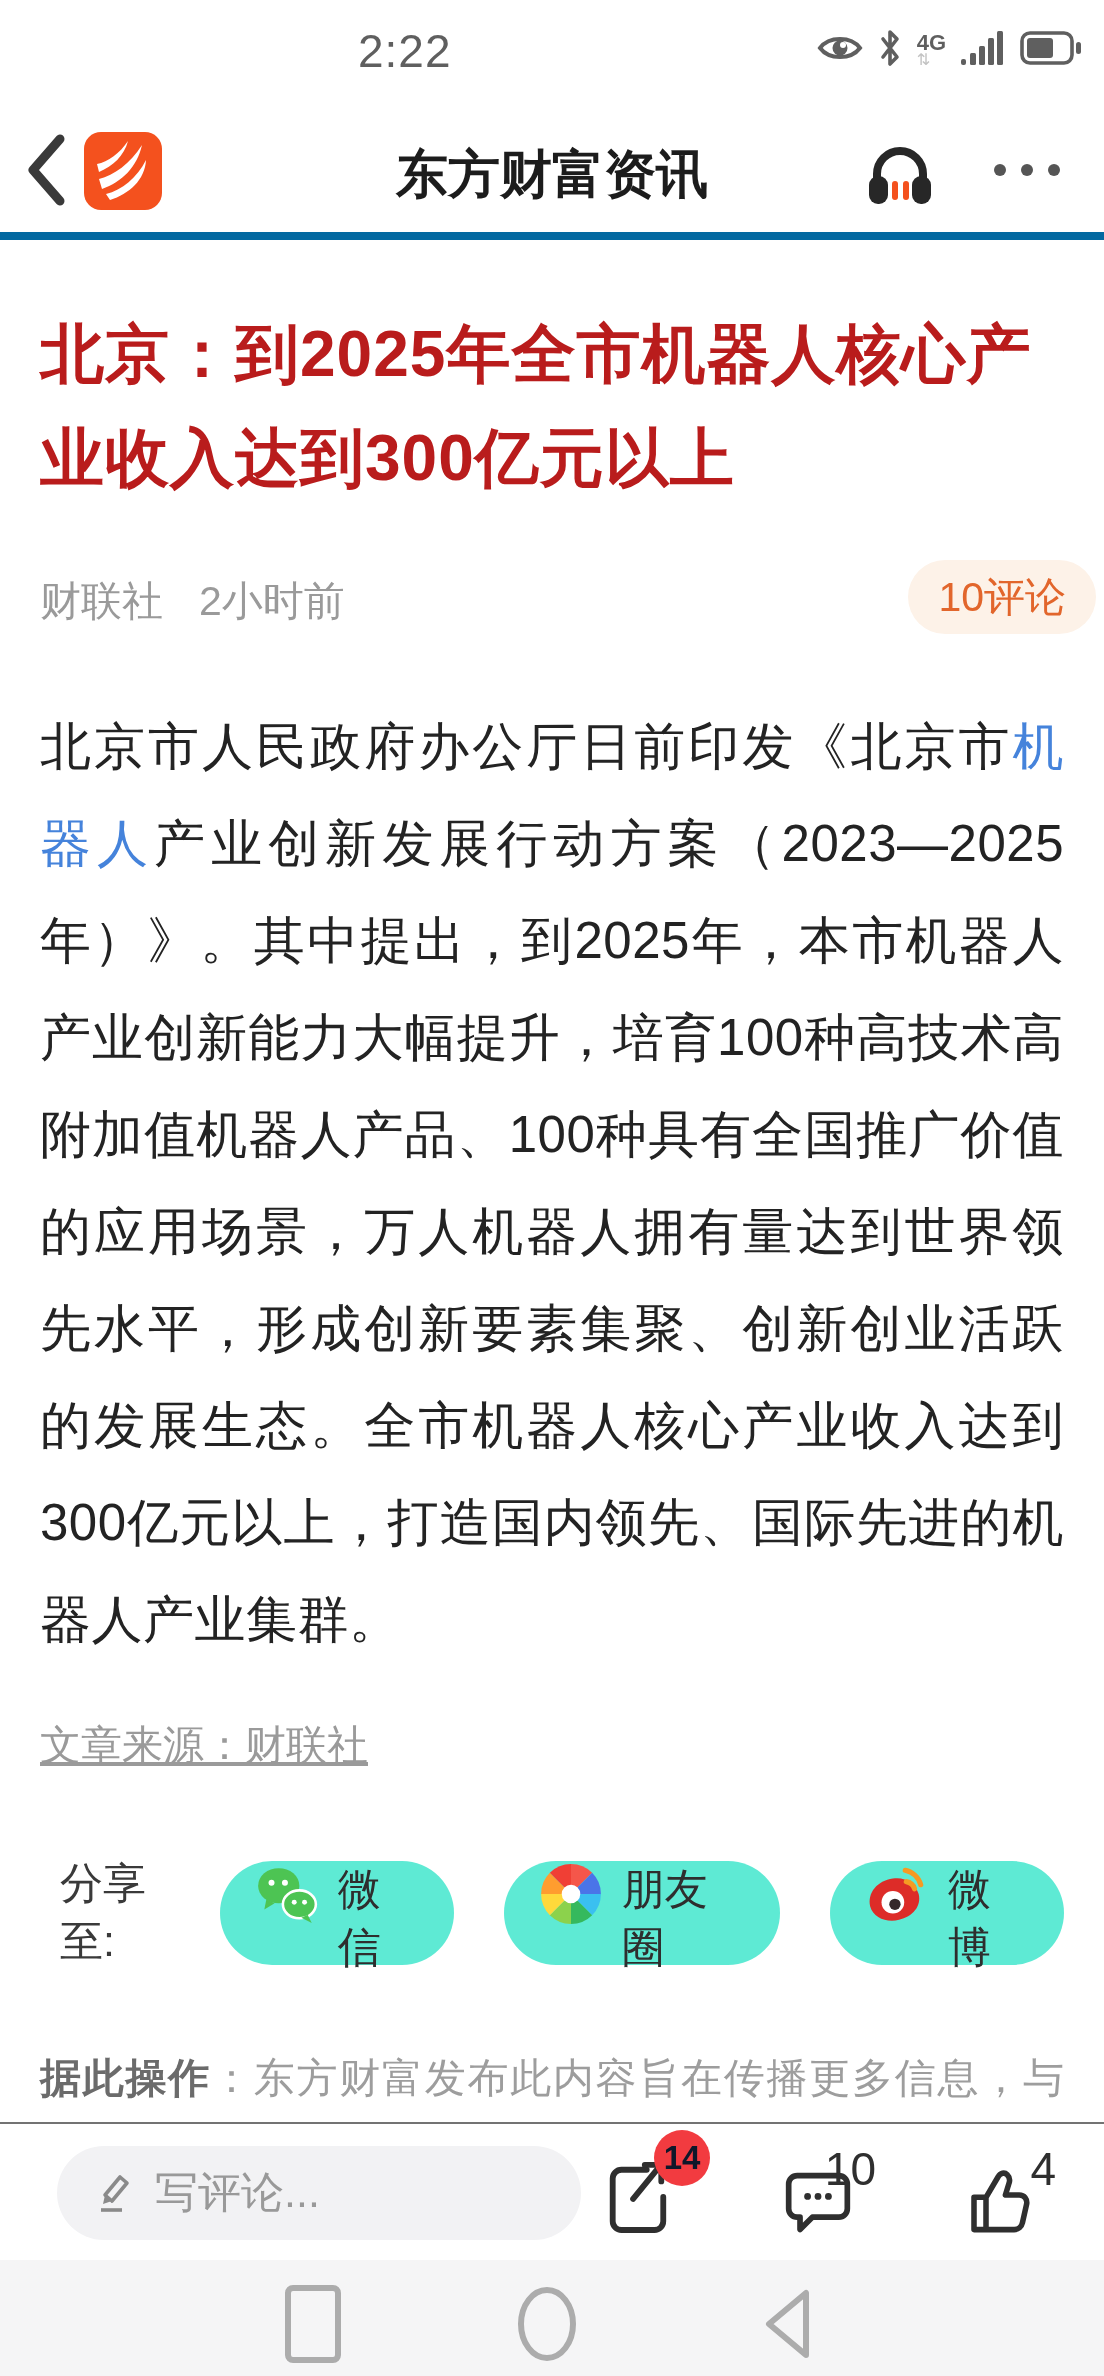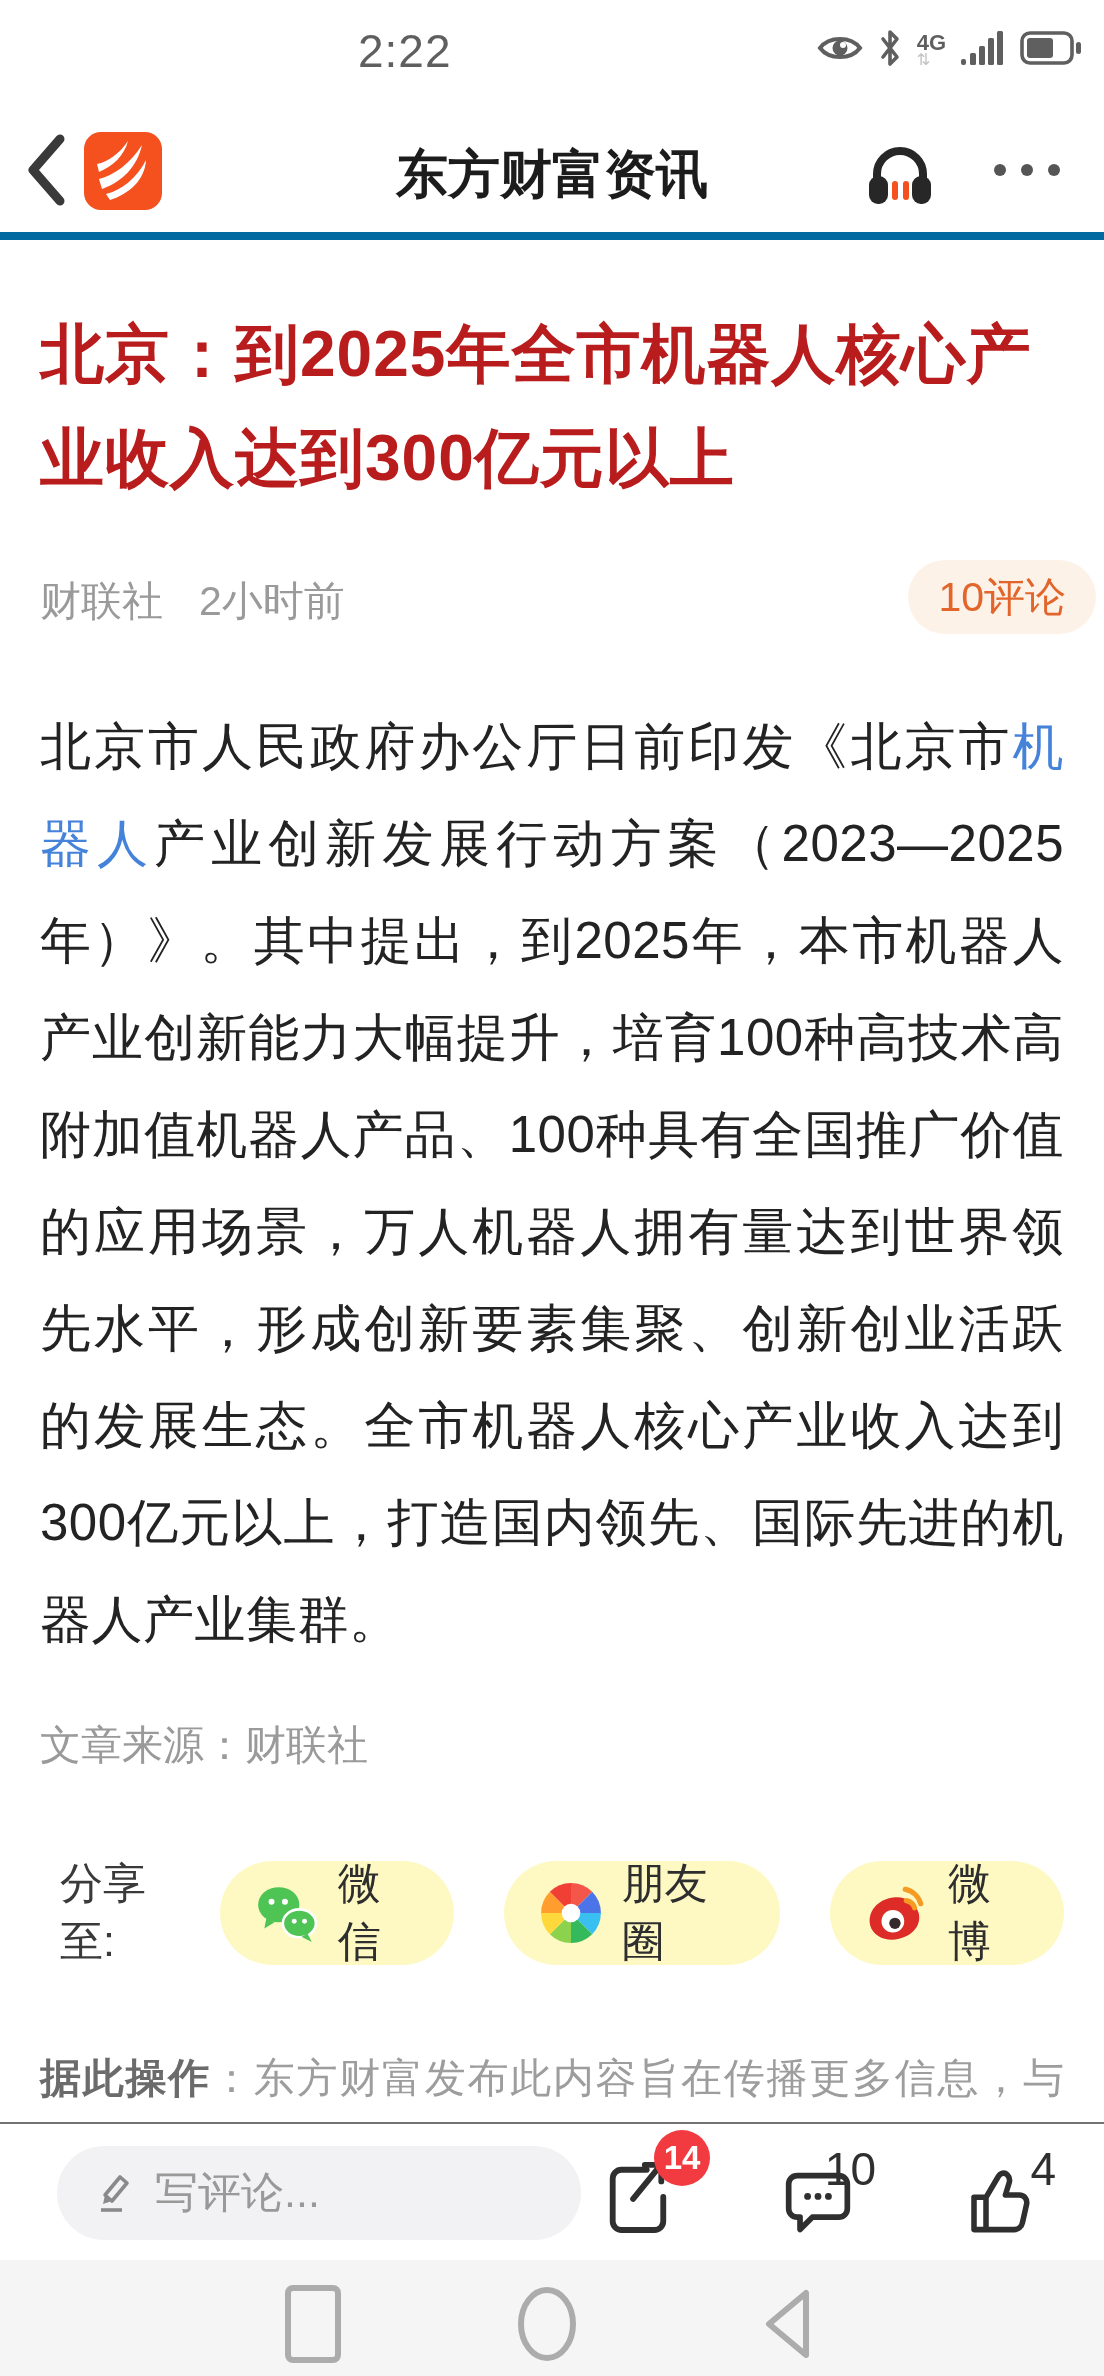--- a/index.html
+++ b/index.html
@@ -25,44 +25,44 @@
   
   .content{position:absolute;top:240px;left:0;width:100%;height:1882px;overflow:hidden;}
   .a-title{margin:62px 40px 0 40px;font-size:64px;line-height:104px;font-weight:700;color:#b91c1c;letter-spacing:1px;}
   .meta{margin:54px 0 0 40px;height:74px;display:flex;align-items:center;position:relative;}
   .meta .src{font-size:41px;color:#9a9a9a;}
   .meta .ago{font-size:41px;color:#9a9a9a;margin-left:36px;}
   .cbadge{position:absolute;right:8px;top:-4px;height:74px;padding:0 30px;border-radius:38px;
     background:#fdf2e8;color:#e2662c;font-size:41px;display:flex;align-items:center;}
   .body{margin:60px 40px 0 40px;font-size:51px;line-height:97px;color:#232323;text-align:justify;letter-spacing:.5px;}
   .body .lnk{color:#4583db;}
-  .srcline{margin:50px 40px 0 40px;font-size:41px;color:#9a9a9a;}
+  .srcline{margin:50px 40px 0 40px;font-size:41px;color:#9a9a9a;text-decoration:underline;}
   
   .share{margin:82px 40px 0 60px;display:flex;align-items:center;}
   .share .lbl{font-size:43px;color:#3a3a3a;margin-right:22px;}
-  .pill{height:104px;border-radius:52px;background:#fef9c3;display:flex;align-items:center;
+  .pill{height:104px;border-radius:52px;background:#5eead4;display:flex;align-items:flex-start;
     padding:0 34px;margin-right:50px;}
   .pill .icn{width:66px;height:66px;margin-right:18px;flex:0 0 auto;}
   .pill .plbl{font-size:43px;color:#2e2e2e;}
   
   .disc{margin:70px 40px 0 40px;font-size:41px;line-height:74px;color:#9d9d9d;text-align:justify;}
   .disc b{color:#6b6b6b;font-weight:700;}
   
   .cbar{position:absolute;top:2122px;left:0;width:100%;height:138px;background:#fff;border-top:2px solid #737373;}
   .cinput{position:absolute;left:57px;top:22px;width:524px;height:94px;border-radius:47px;background:#f2f2f4;
     display:flex;align-items:center;padding-left:34px;}
   .cinput .ph{font-size:43px;color:#999;margin-left:20px;}
   .tool{position:absolute;top:26px;width:86px;height:92px;}
   .tool svg{position:absolute;left:0;bottom:4px;}
   .tool .cnt{position:absolute;right:-8px;top:-8px;font-size:46px;color:#2f2f2f;}
   .t-share{left:602px;}
   .t-comment{left:782px;}
   .t-like{left:962px;}
   .rbadge{position:absolute;right:-22px;top:-20px;min-width:56px;height:56px;border-radius:28px;background:#f23b40;
-    color:#ffffff;font-size:33px;font-weight:700;display:flex;align-items:center;justify-content:center;padding:0 6px;}
+    color:#0f172a;font-size:33px;font-weight:700;display:flex;align-items:center;justify-content:center;padding:0 6px;}
   
   .anav{position:absolute;top:2260px;left:0;width:100%;height:116px;background:#f5f5f6;}
   .anav svg{position:absolute;top:24px;}
   .n-sq{left:284px;}
   .n-ci{left:516px;}
   .n-tr{left:760px;}
 </style>
 </head>
 <body>
 

